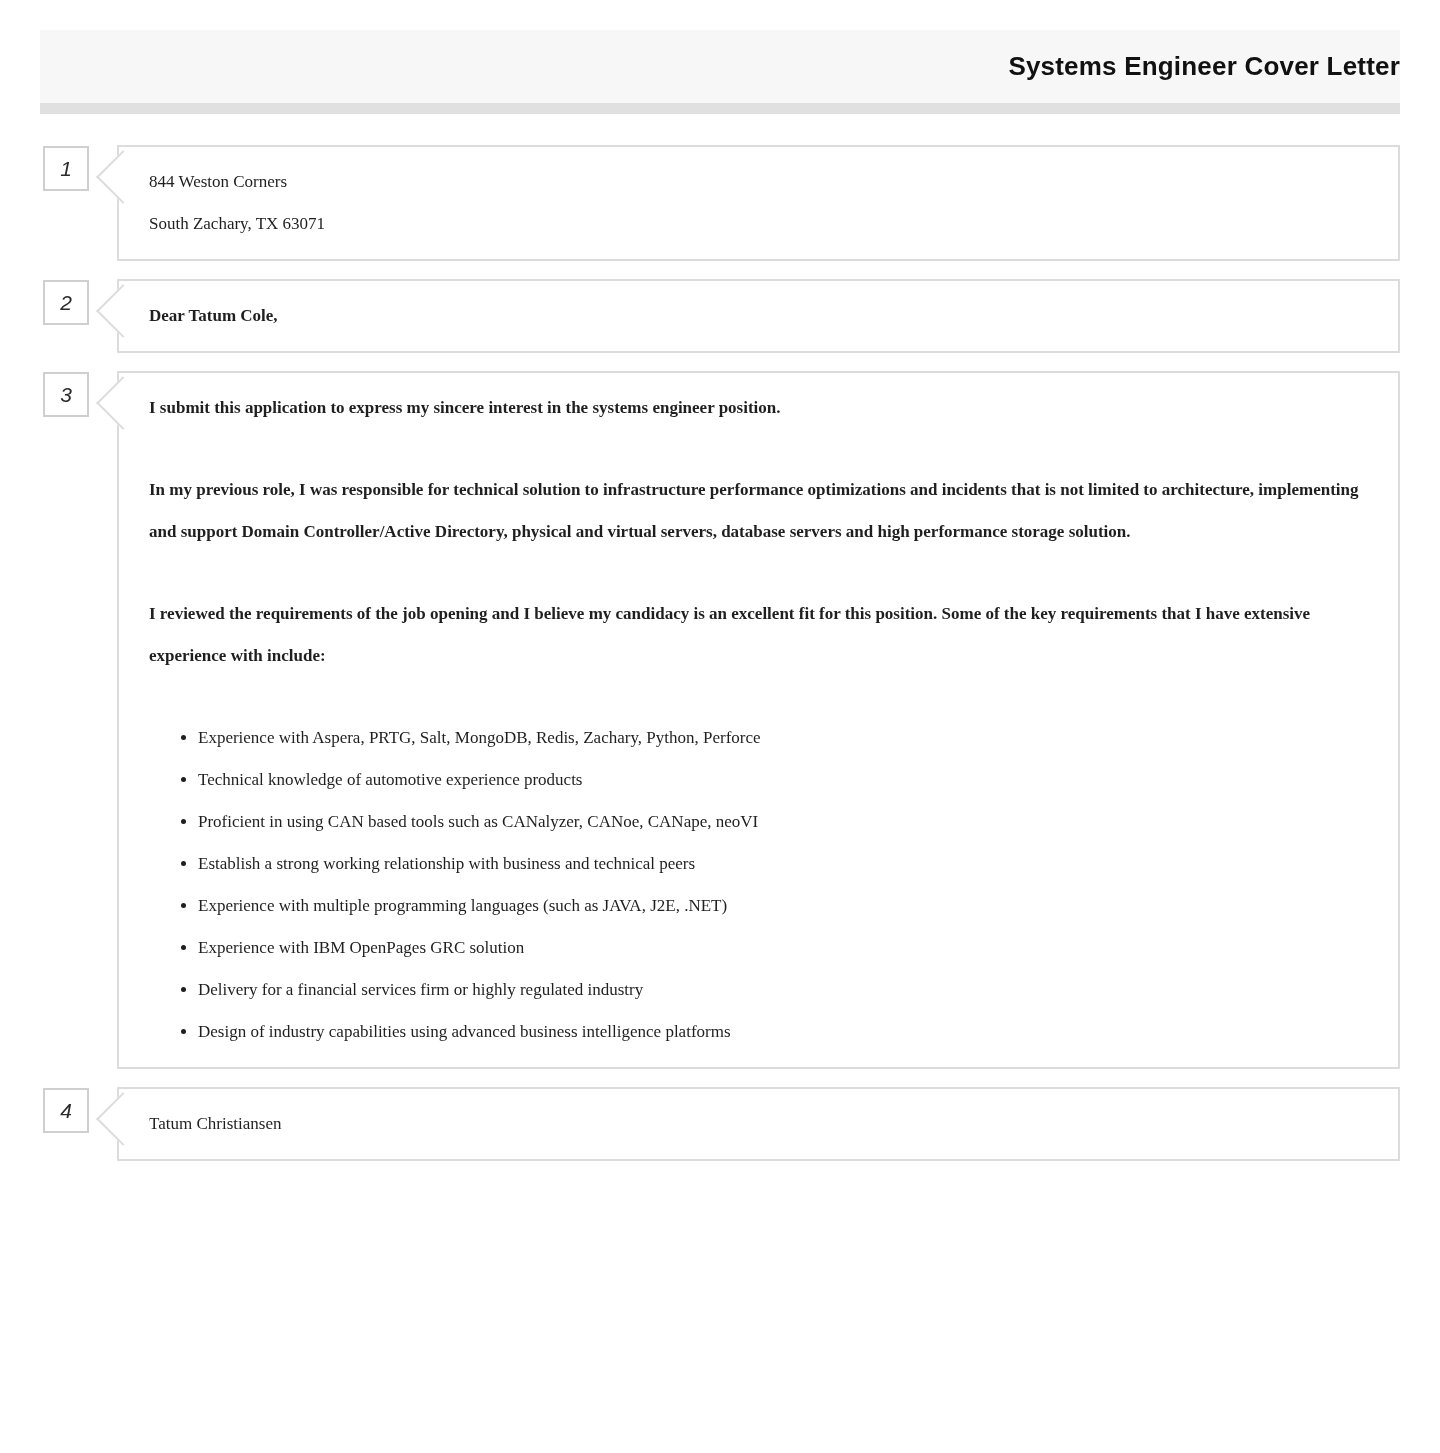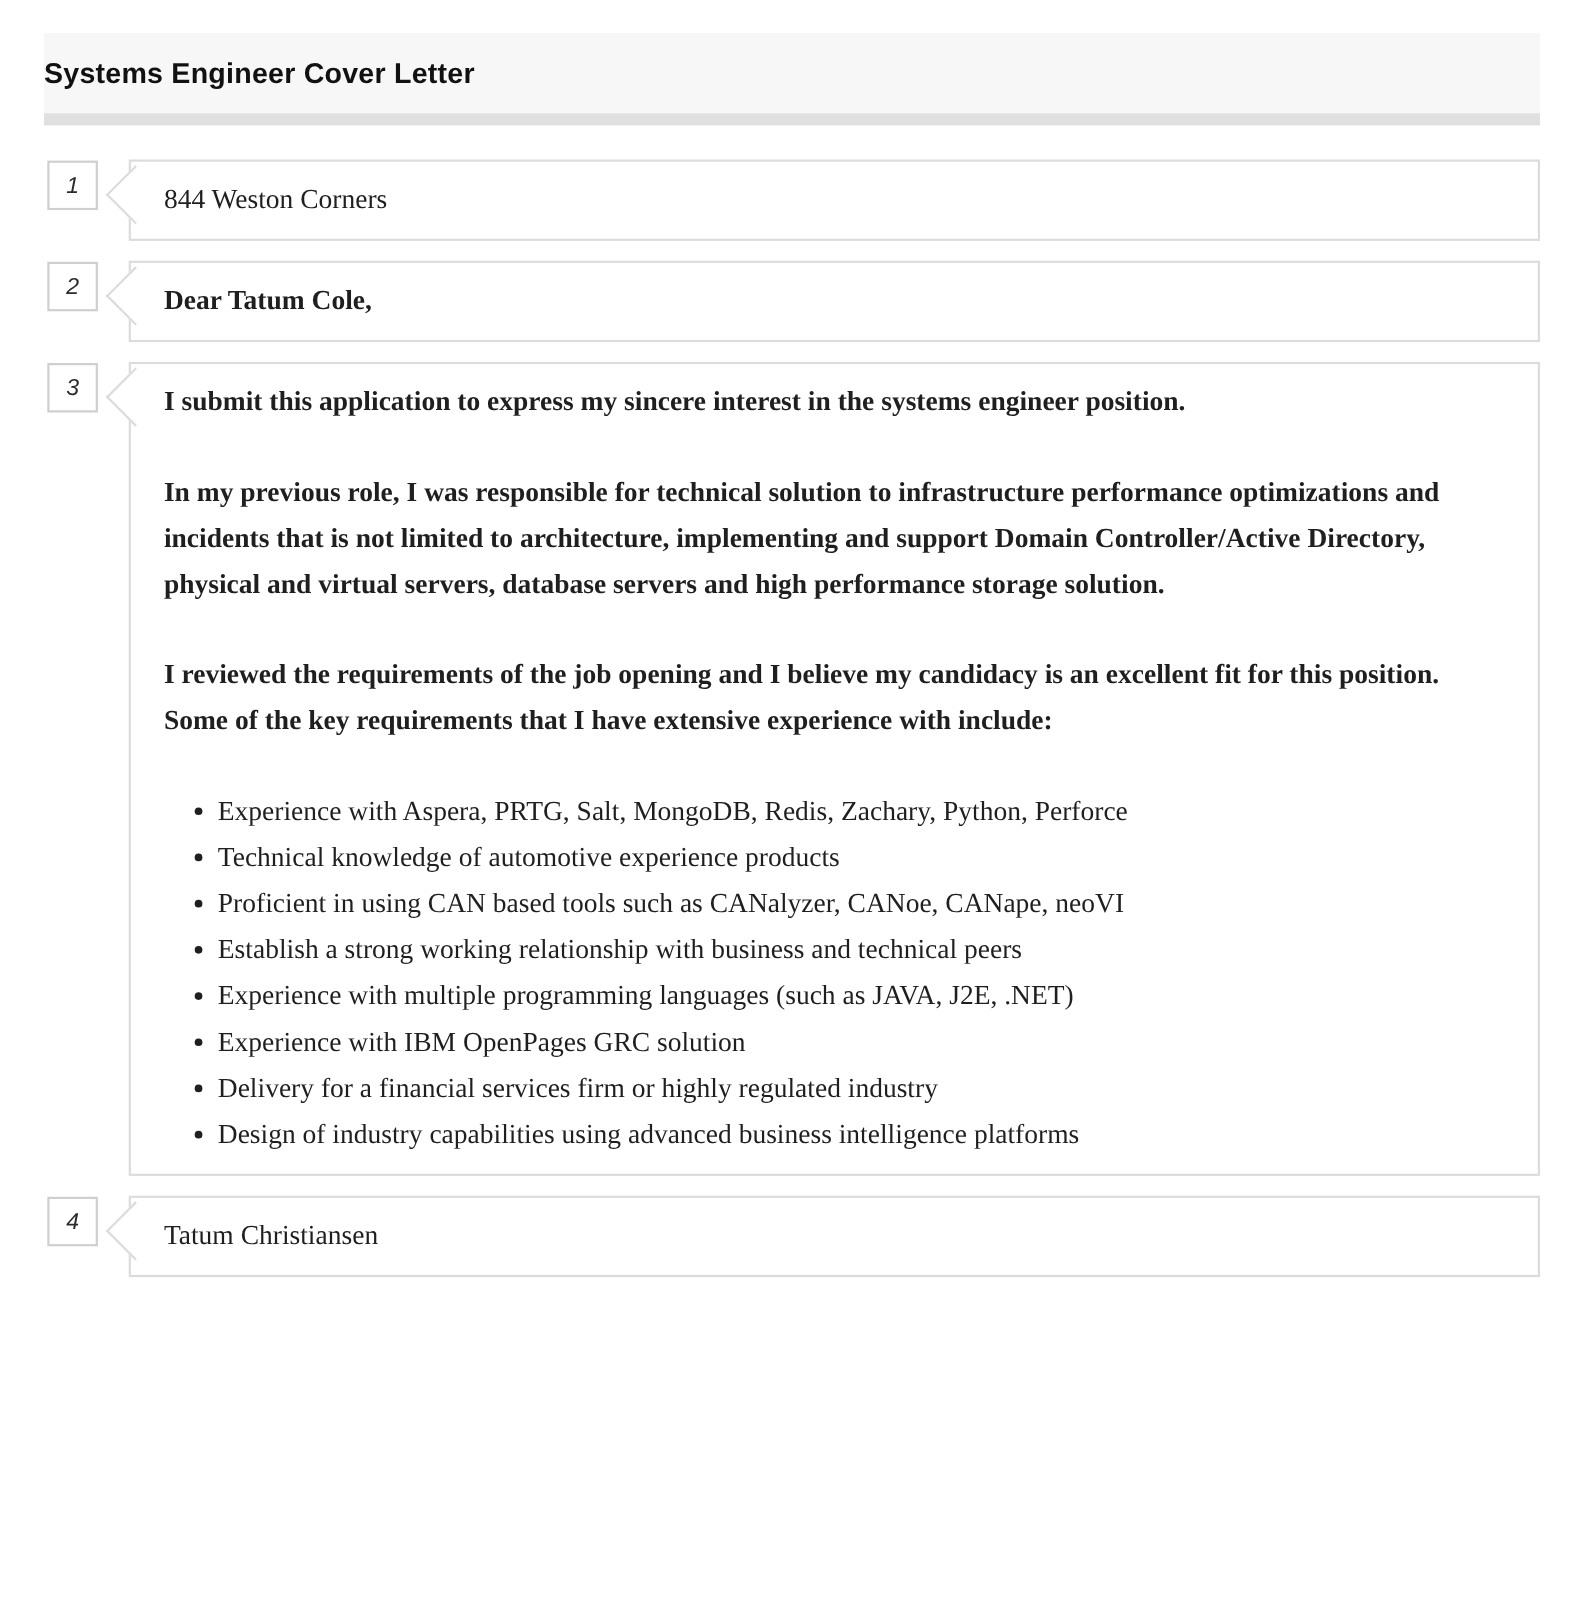--- a/index.html
+++ b/index.html
@@ -17,21 +17,21 @@
   }
 
   
   .doc-header {
     margin: 30px 40px 0 40px;
     height: 84px;
     background: #f7f7f7;
     border-bottom: 11px solid #e0e0e0;
     display: flex;
     align-items: center;
-    justify-content: flex-start;
+    justify-content: flex-end;
   }
   .doc-header h1 {
     margin: 0;
     font-family: "Liberation Sans", sans-serif;
     font-size: 26px;
     font-weight: 700;
     color: #111111;
     letter-spacing: 0.2px;
   }
 
@@ -62,21 +62,21 @@
     font-size: 21px;
     color: #2b2b2b;
   }
 
   
   .bubble {
     position: relative;
     border: 2px solid #dcdcdc;
     background: #ffffff;
     padding: 14px 30px;
-    font-size: 25px;
+    font-size: 17px;
     line-height: 42px;
   }
   .bubble::before {
     content: "";
     position: absolute;
     left: -15px;
     top: 11px;
     width: 36px;
     height: 36px;
     background: #ffffff;
@@ -108,20 +108,21 @@
   </header>
 
   <main class="sections">
 
     <section class="section">
       <div class="badge">
         <span>1</span>
       </div>
       <div class="bubble">
         <p>844 Weston Corners</p>
+        <p>South Zachary, TX 63071</p>
       </div>
     </section>
 
     <section class="section">
       <div class="badge">
         <span>2</span>
       </div>
       <div class="bubble">
         <p class="bold">Dear Tatum Cole,</p>
       </div>

